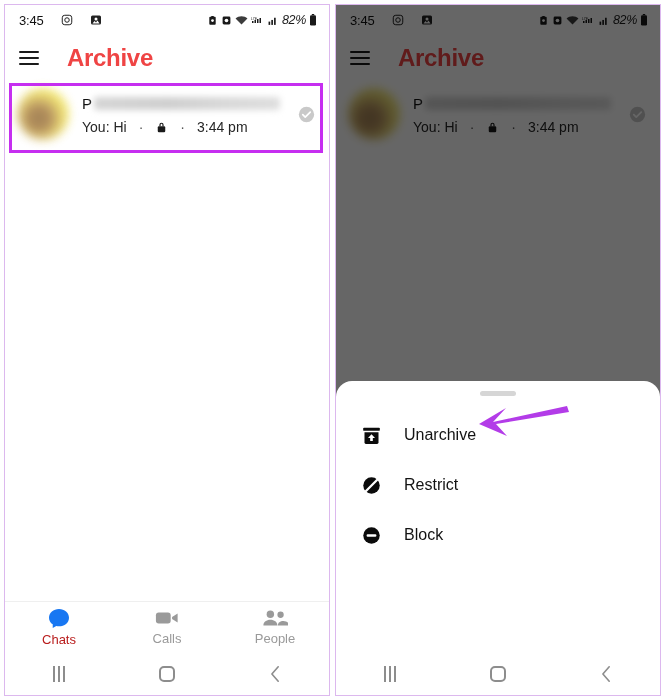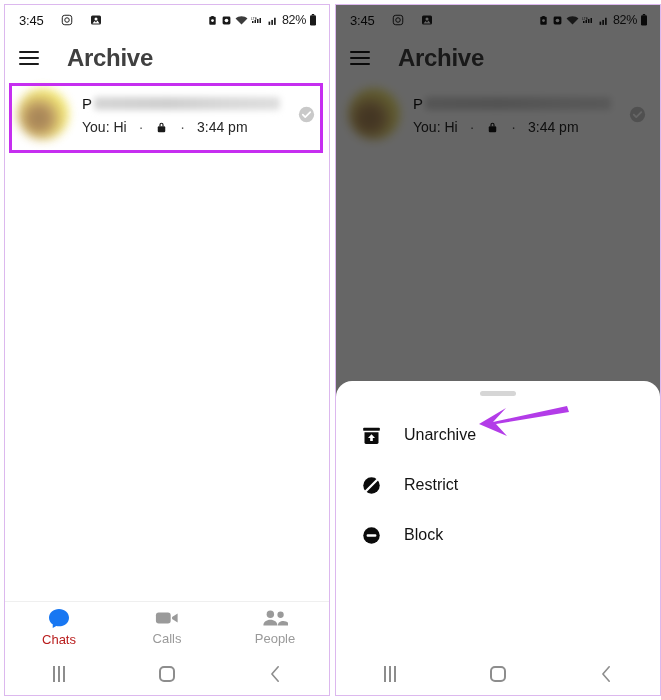--- a/index.html
+++ b/index.html
@@ -43,20 +43,21 @@
   }
   .sb-left { display: flex; align-items: center; gap: 17px; }
   .sb-time { font-size: 13px; letter-spacing: -0.2px; color: #111; }
   .sb-right {
     margin-left: auto;
     display: flex;
     align-items: center;
     gap: 3px;
     font-size: 12px;
     color: #1a1a1a;
+    font-style: italic;
   }
   .sb-batt-txt { font-size: 12.5px; letter-spacing: -0.3px; }
   .ico { display: inline-block; line-height: 1; }
   .ico svg { display: block; }
 
   
   .appbar {
     height: 46px;
     display: flex;
     align-items: center;
@@ -71,21 +72,21 @@
     cursor: pointer;
   }
   .hamburger i {
     display: block; height: 2px; width: 20px;
     background: #1b1b1b; border-radius: 1px;
   }
   .appbar-title {
     margin-left: 22px;
     font-size: 24px;
     font-weight: bold;
-    color: #404040;
+    color: #ef4444;
     letter-spacing: -0.3px;
   }
 
   
   .chat-row {
     display: flex;
     align-items: center;
     height: 66px;
     padding: 0 14px 0 12px;
     position: relative;

